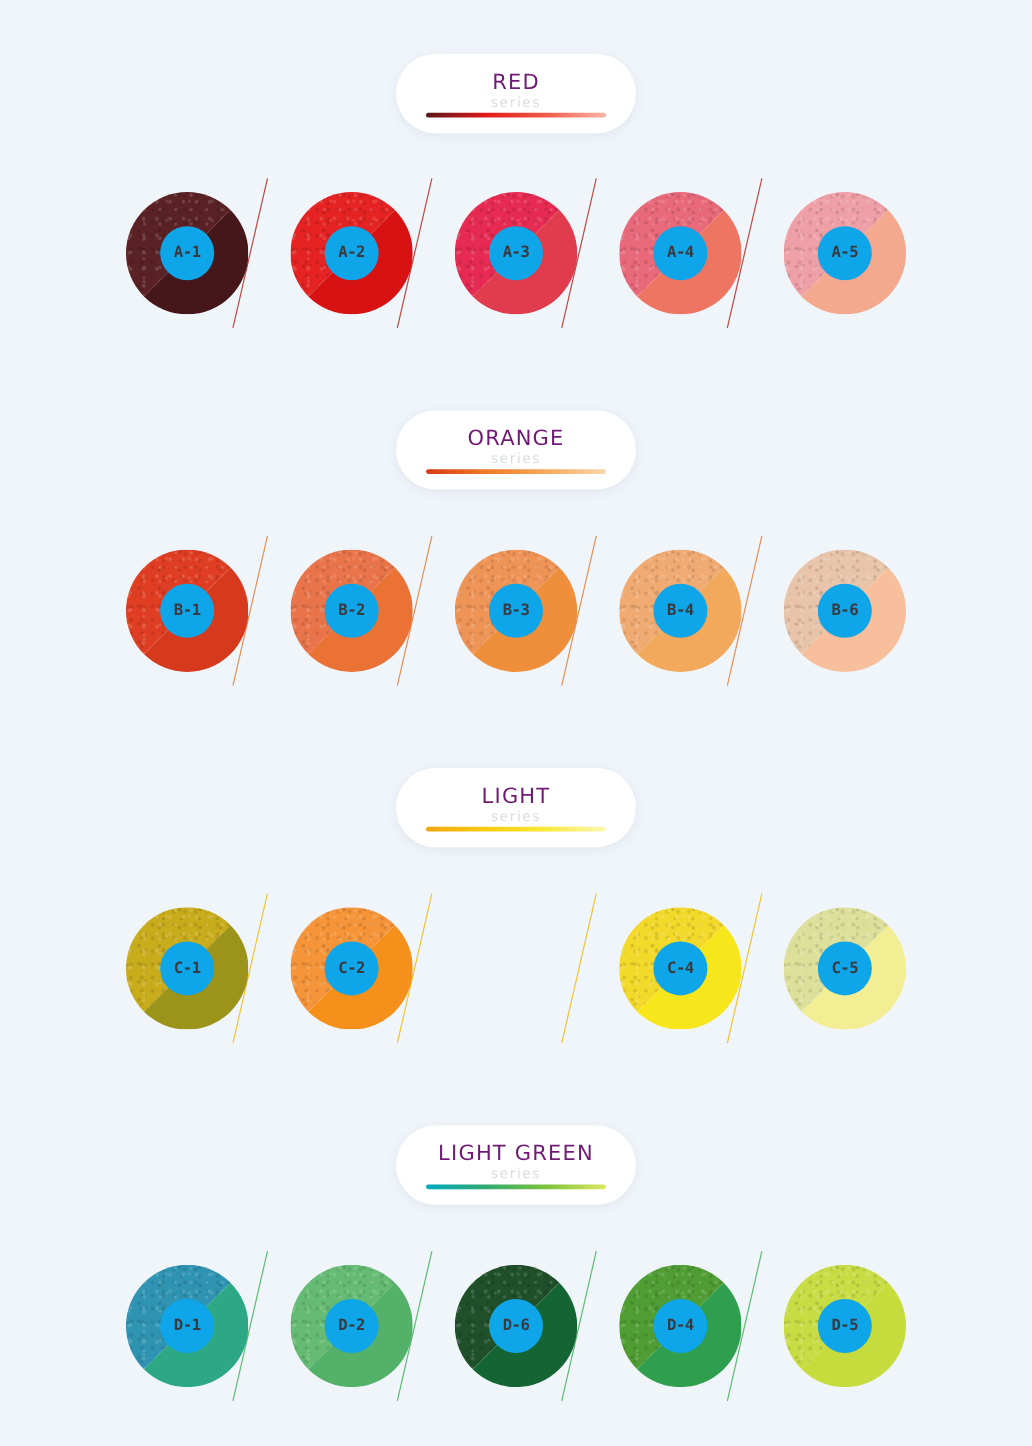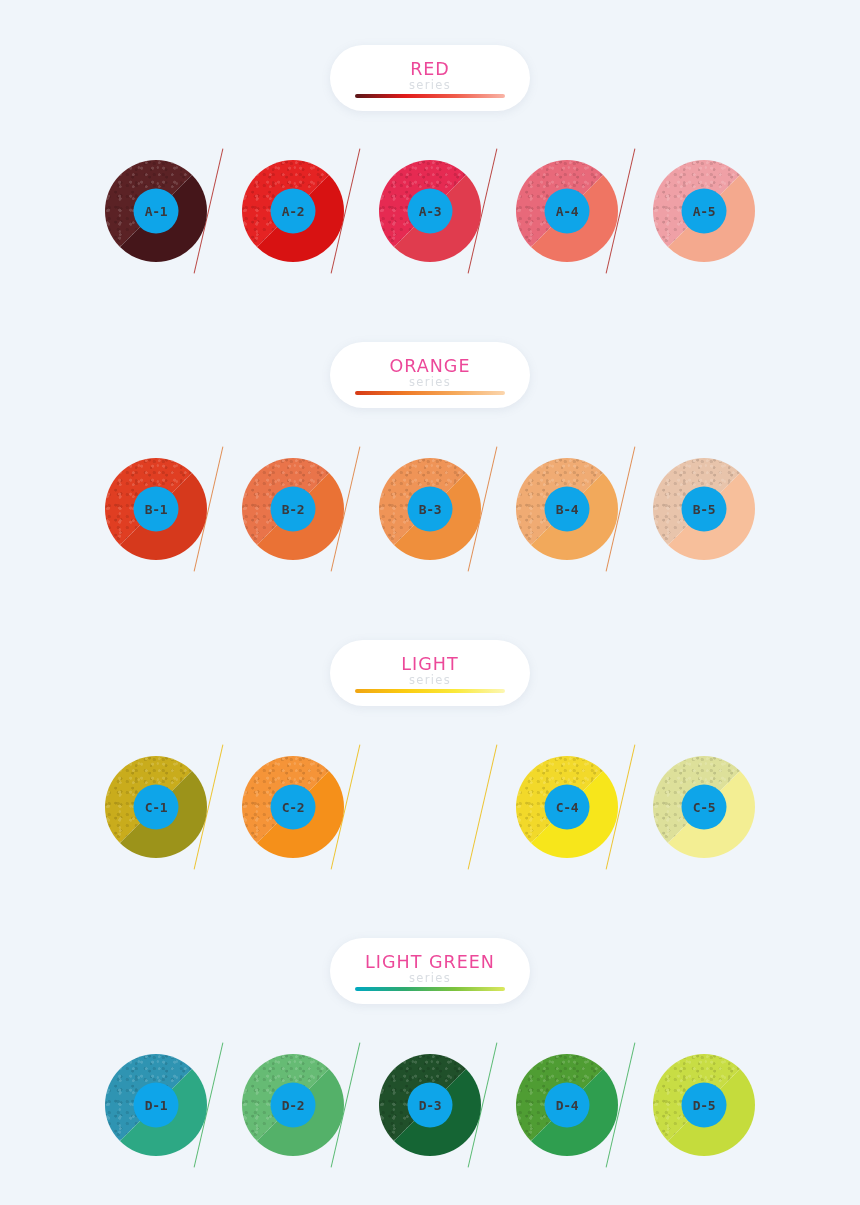--- a/index.html
+++ b/index.html
@@ -36,21 +36,21 @@
 
   .header-title {
     position: absolute;
     top: 14px;
     left: 0;
     width: 100%;
     text-align: center;
     font-family: "DejaVu Sans", sans-serif;
     font-size: 17.5px;
     letter-spacing: 1.0px;
-    color: #ec4899;
+    color: #701a75;
     font-weight: 400;
     z-index: 2;
   }
 
   .header-sub {
     position: absolute;
     top: 33px;
     left: 0;
     width: 100%;
     text-align: center;
@@ -219,21 +219,21 @@
       <div class="swatch" style="left: 516px; top: 0px;">
         <div class="half-a" style="background: rgb(240, 171, 115);"></div>
         <div class="half-b" style="background: rgb(242, 169, 91);"></div>
         <div class="texture"></div>
         <div class="label">B-4</div>
       </div>
       <div class="swatch" style="left: 653px; top: 0px;">
         <div class="half-a" style="background: rgb(232, 196, 171);"></div>
         <div class="half-b" style="background: rgb(247, 191, 155);"></div>
         <div class="texture"></div>
-        <div class="label">B-5</div>
+        <div class="label">B-6</div>
       </div>
     </div>
     <div class="section" style="top: 640px;">
       <div class="header-pill">
         <div class="header-inner">
           <div class="header-sub">series</div>
           <div class="header-title">LIGHT</div>
           <div class="header-bar" style="background: linear-gradient(to right, rgb(240, 165, 19), rgb(251, 204, 16), rgb(250, 233, 58), rgb(252, 247, 180));"></div>
         </div>
       </div>
@@ -291,21 +291,21 @@
       <div class="swatch" style="left: 242px; top: 0px;">
         <div class="half-a" style="background: rgb(102, 187, 116);"></div>
         <div class="half-b" style="background: rgb(84, 177, 105);"></div>
         <div class="texture"></div>
         <div class="label">D-2</div>
       </div>
       <div class="swatch" style="left: 379px; top: 0px;">
         <div class="half-a" style="background: rgb(32, 80, 42);"></div>
         <div class="half-b" style="background: rgb(21, 101, 52);"></div>
         <div class="texture"></div>
-        <div class="label">D-3</div>
+        <div class="label">D-6</div>
       </div>
       <div class="swatch" style="left: 516px; top: 0px;">
         <div class="half-a" style="background: rgb(79, 157, 51);"></div>
         <div class="half-b" style="background: rgb(47, 158, 79);"></div>
         <div class="texture"></div>
         <div class="label">D-4</div>
       </div>
       <div class="swatch" style="left: 653px; top: 0px;">
         <div class="half-a" style="background: rgb(200, 221, 68);"></div>
         <div class="half-b" style="background: rgb(197, 220, 60);"></div>

